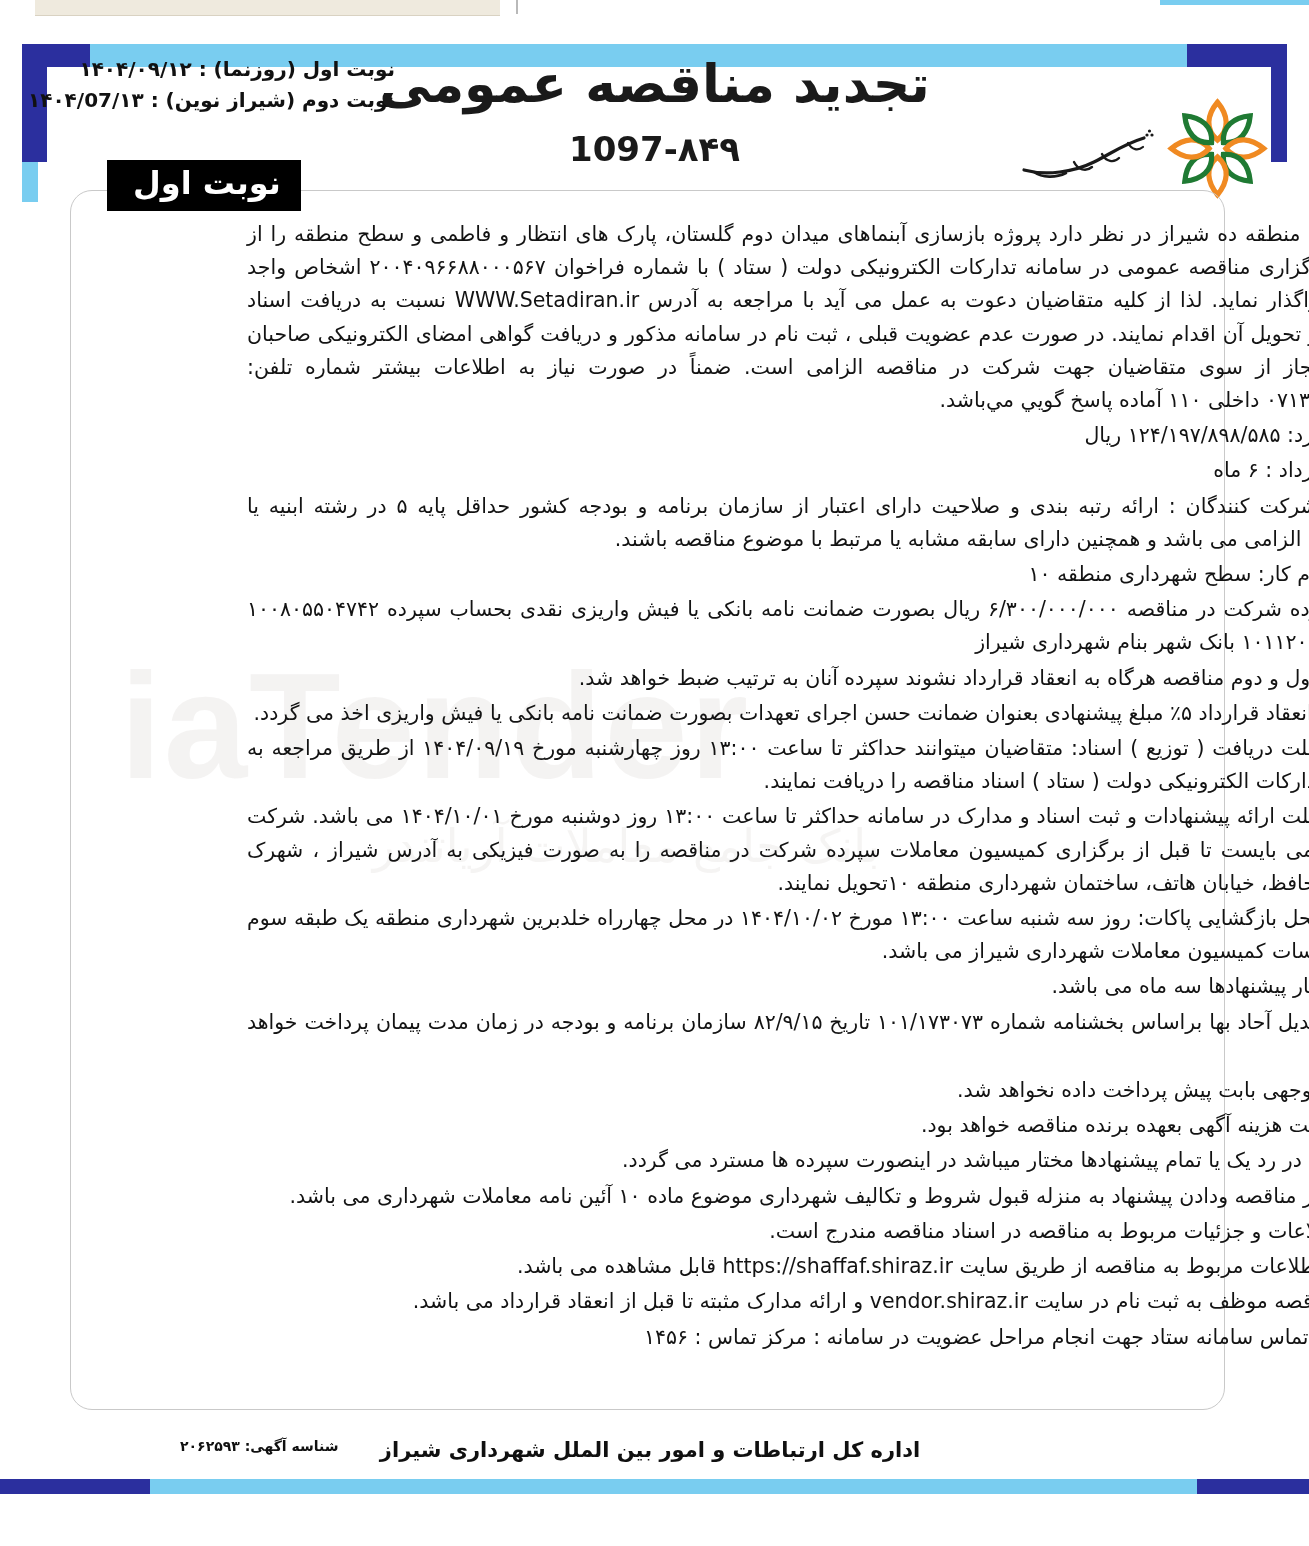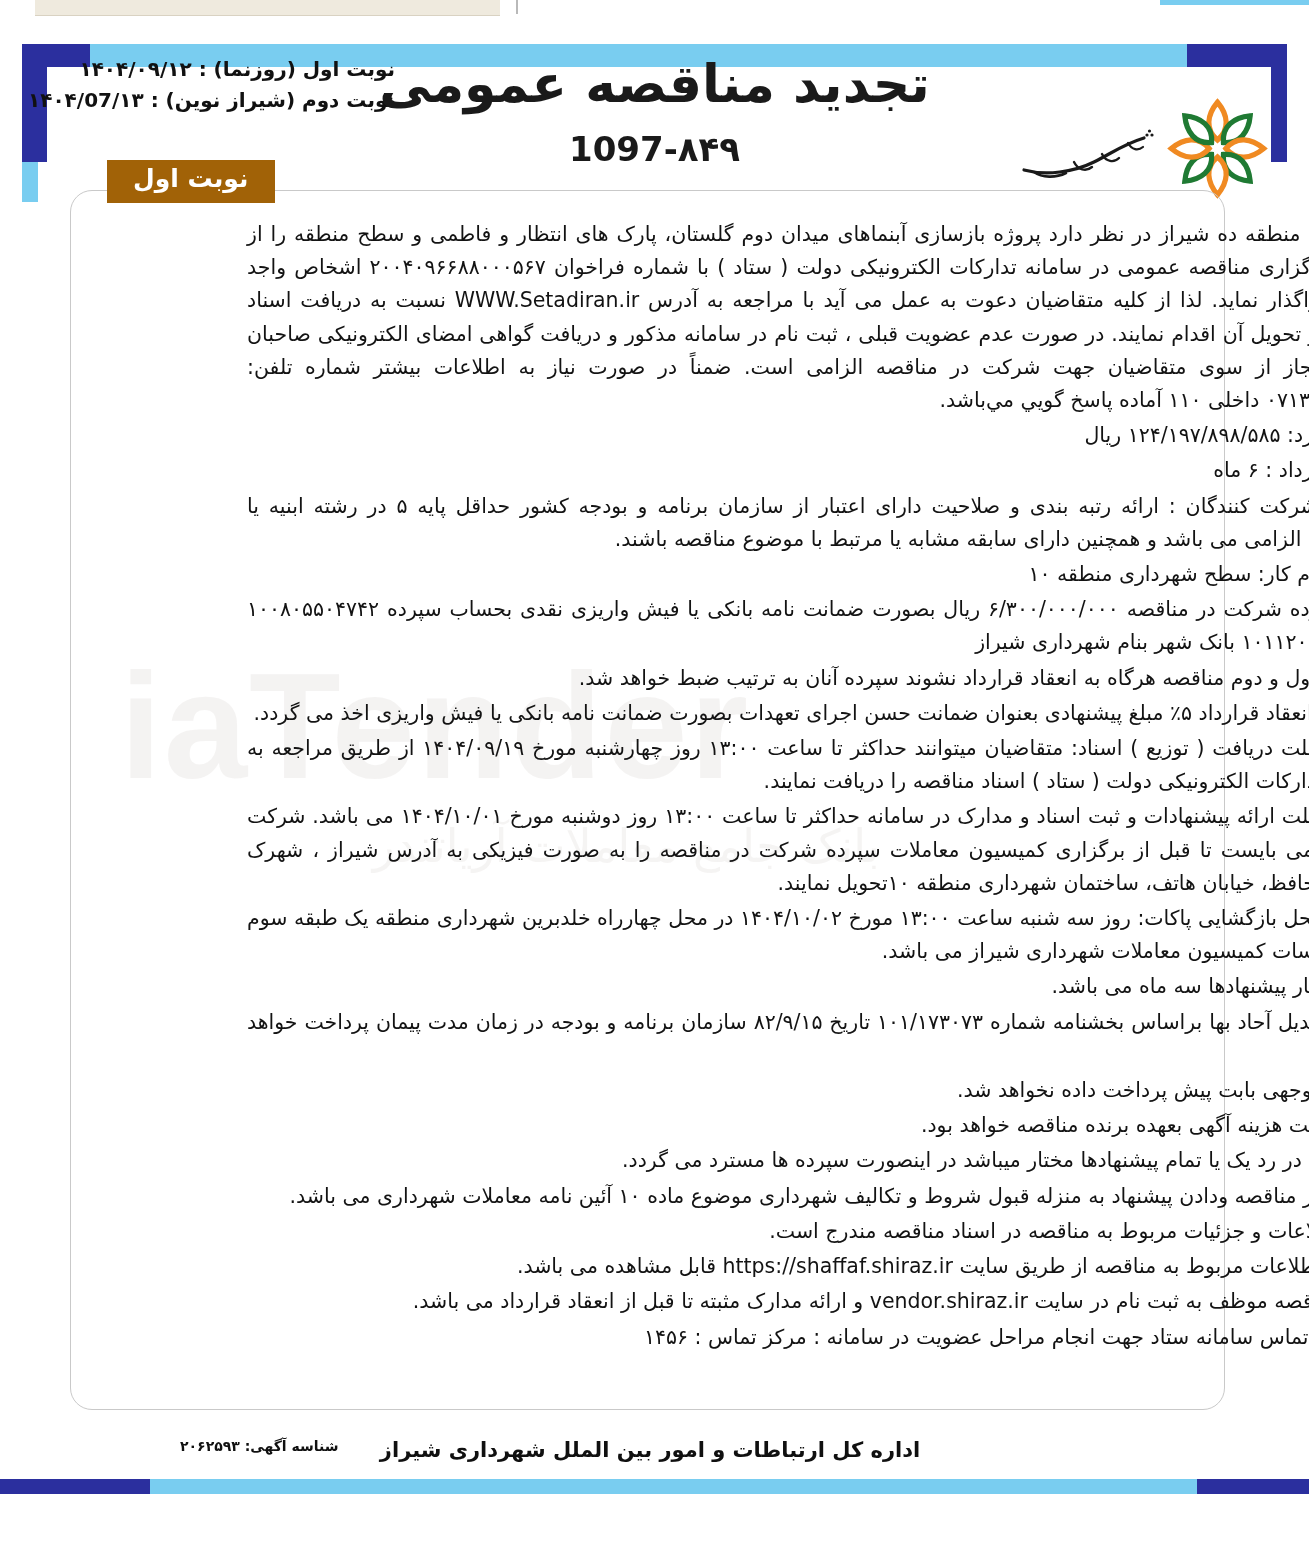--- a/index.html
+++ b/index.html
@@ -148,25 +148,25 @@
   .logo-script {
     position: absolute;
     left: 6px; top: 32px;
     width: 150px; height: 60px;
   }
 
   
   .round-badge {
     position: absolute;
     left: 107px; top: 160px;
-    background: #a16207;
+    background: #000000;
     color: #ffffff;
-    font-size: 25px;
-    font-weight: bold;
-    padding: 5px 27px 9px 26px;
+    font-size: 32px;
+    font-weight: bold;
+    padding: 5px 20px 9px 26px;
     line-height: 1.15;
     z-index: 5;
   }
 
   
   .content-box {
     position: absolute;
     left: 70px; top: 190px;
     width: 1155px; height: 1220px;
     border: 1px solid #c9c9c9;

